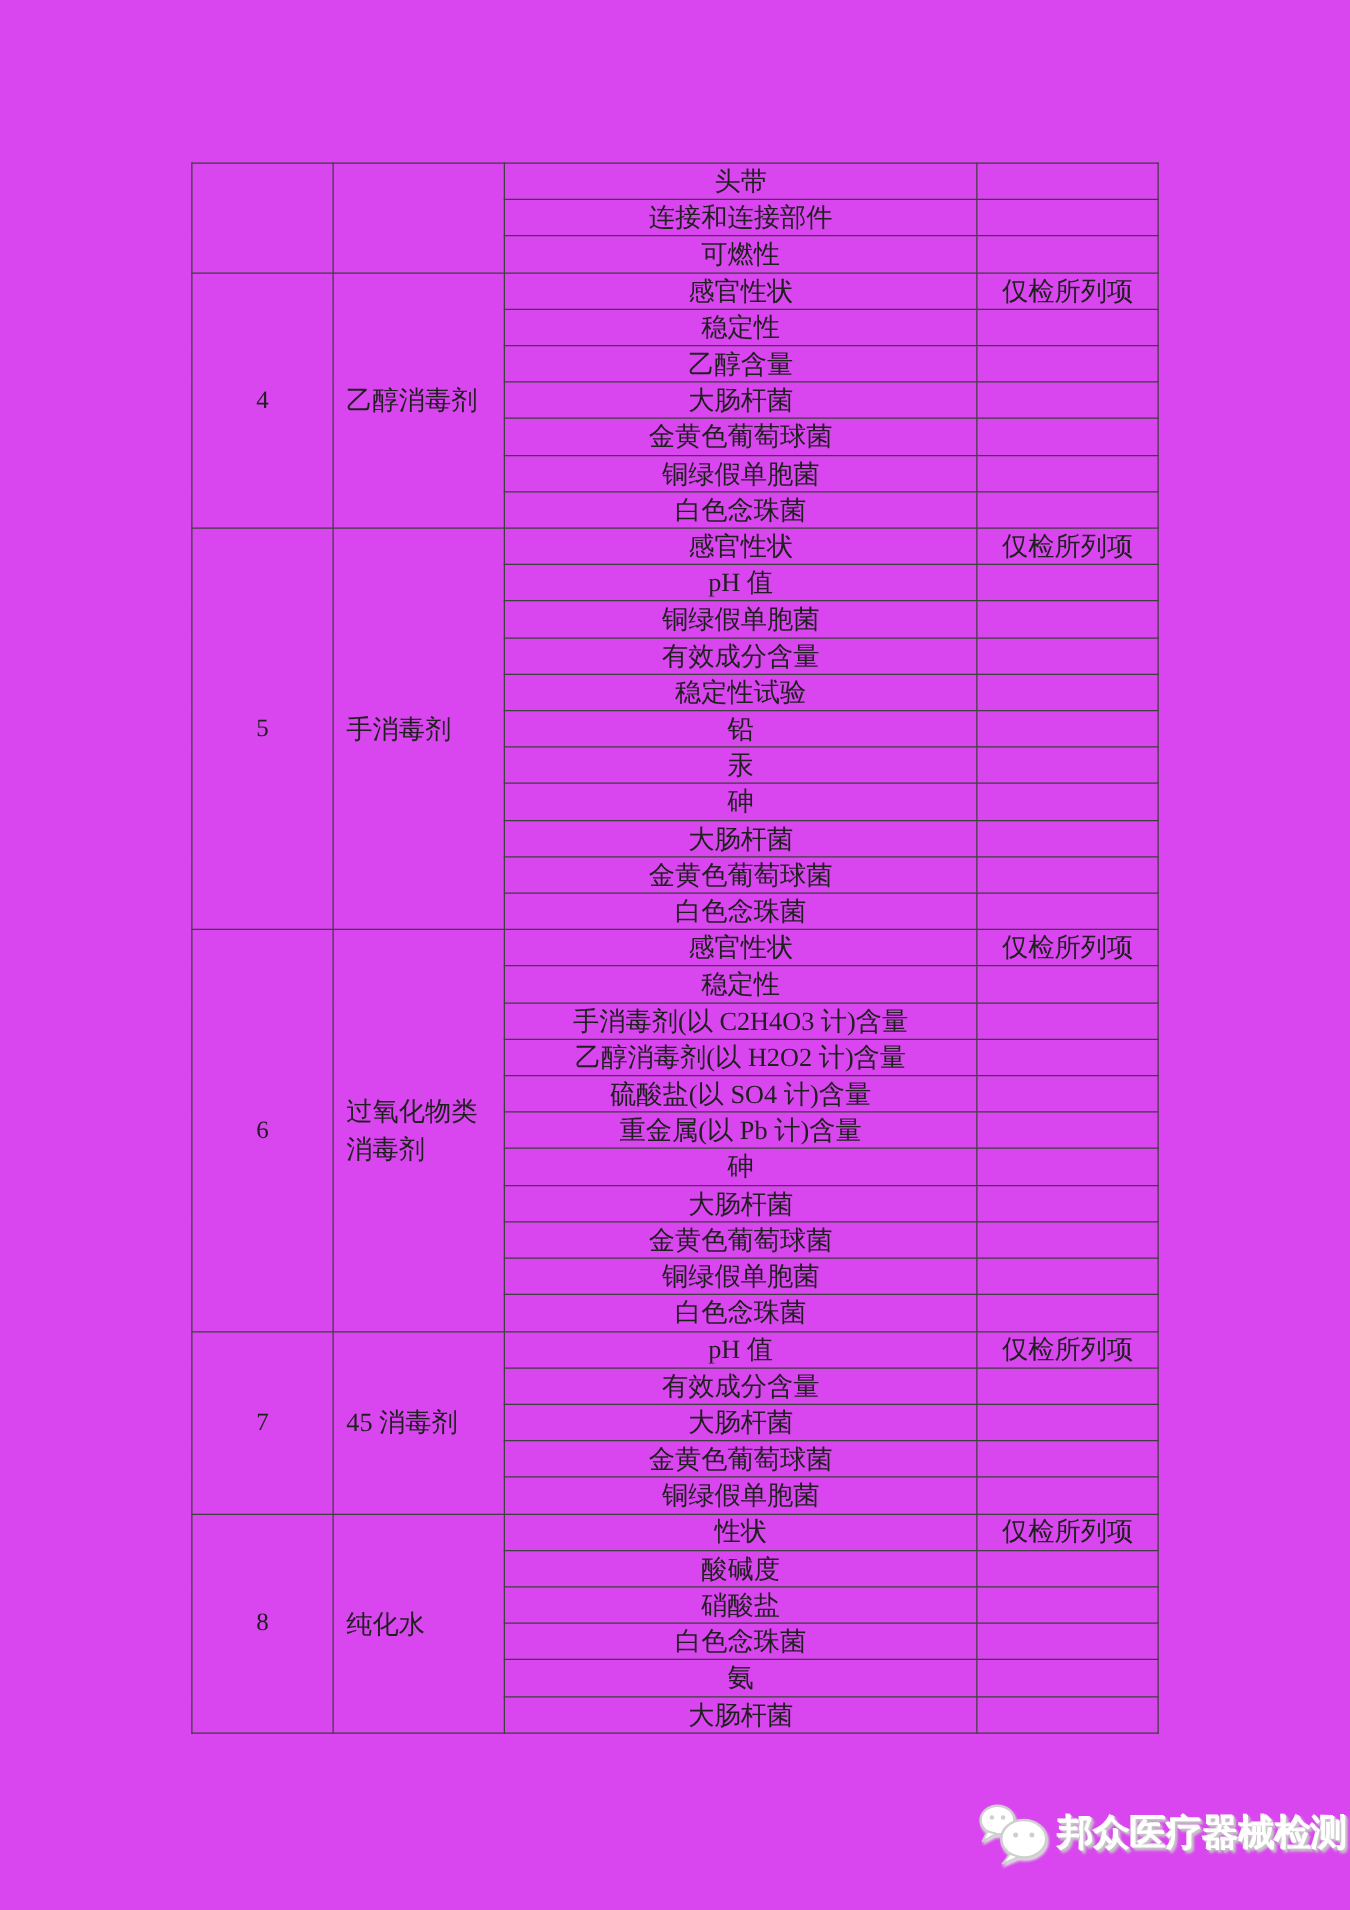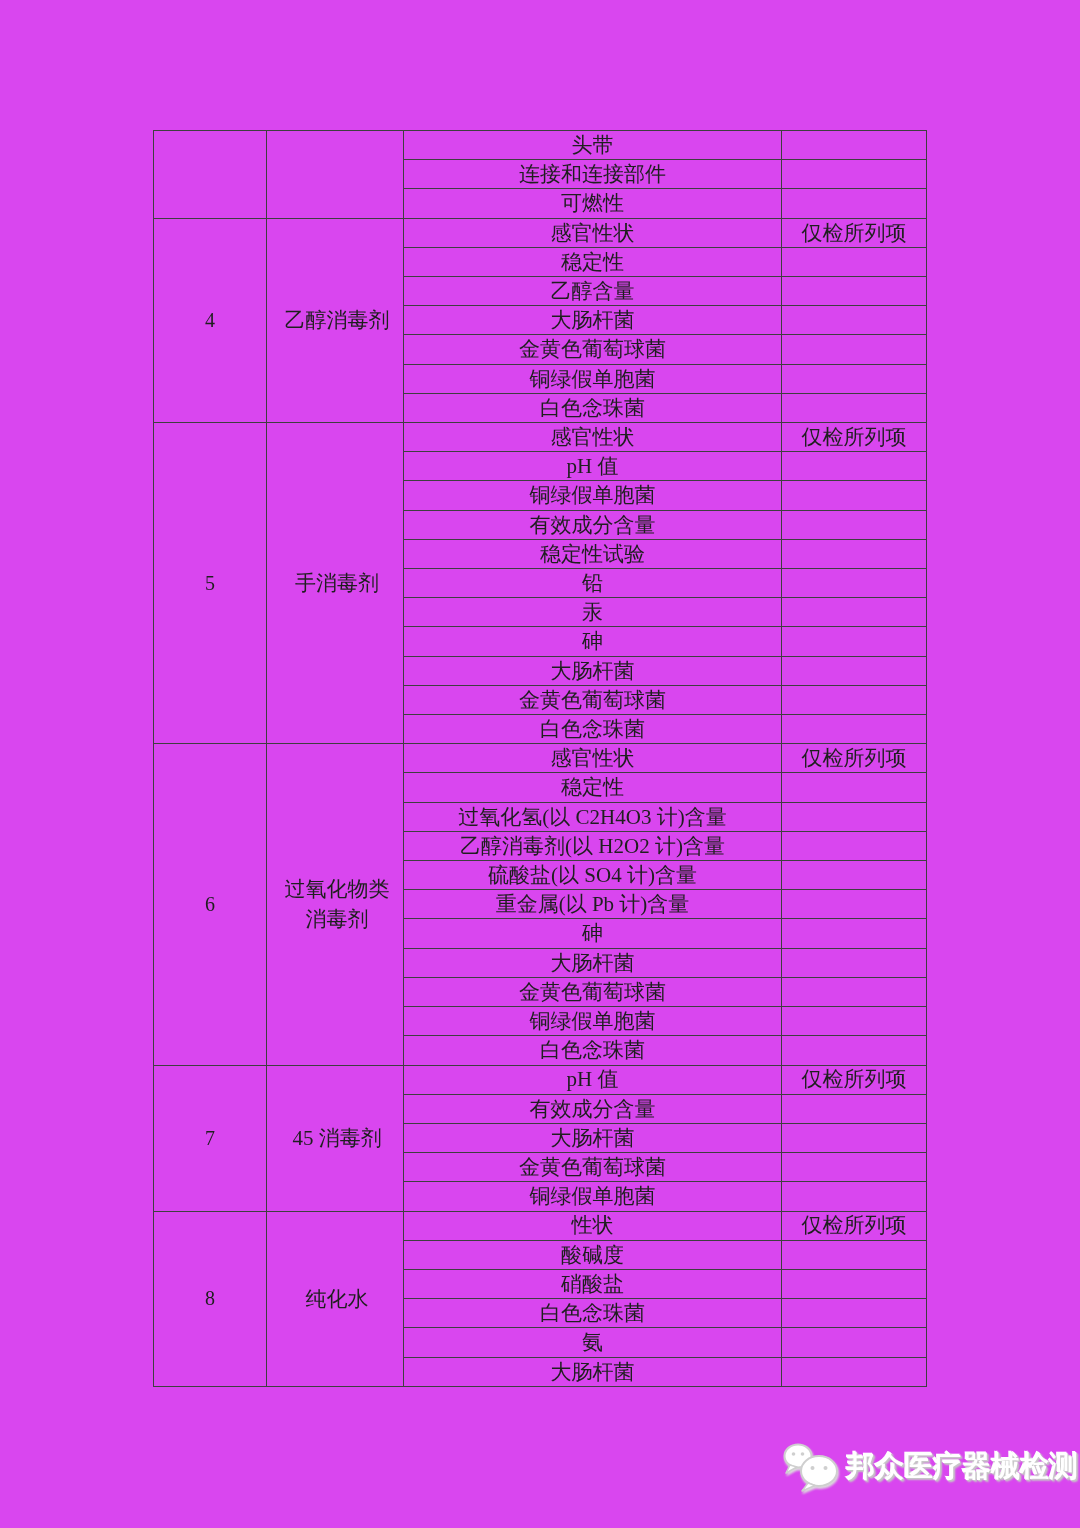--- a/index.html
+++ b/index.html
@@ -30,21 +30,21 @@
     text-align: center;
     vertical-align: middle;
     padding: 0 4px;
     overflow: hidden;
     background: transparent;
   }
   .inspection-table td.col-num {
     font-size: 20px;
   }
   .inspection-table td.col-product {
-    text-align: center;
+    text-align: left;
     padding-left: 10px;
     padding-right: 6px;
     word-break: break-all;
     line-height: 1.45;
   }
   .inspection-table td.col-item { }
   .inspection-table td.col-remark { }
   .watermark {
     position: absolute;
     left: 782px;
@@ -175,21 +175,21 @@
           <td class="col-num" rowspan="11">6</td>
           <td class="col-product" rowspan="11">过氧化物类消毒剂</td>
           <td class="col-item">感官性状</td>
           <td class="col-remark">仅检所列项</td>
         </tr>
         <tr>
           <td class="col-item">稳定性</td>
           <td class="col-remark"></td>
         </tr>
         <tr>
-          <td class="col-item">过氧化氢(以 C2H4O3 计)含量</td>
+          <td class="col-item">手消毒剂(以 C2H4O3 计)含量</td>
           <td class="col-remark"></td>
         </tr>
         <tr>
           <td class="col-item">乙醇消毒剂(以 H2O2 计)含量</td>
           <td class="col-remark"></td>
         </tr>
         <tr>
           <td class="col-item">硫酸盐(以 SO4 计)含量</td>
           <td class="col-remark"></td>
         </tr>

